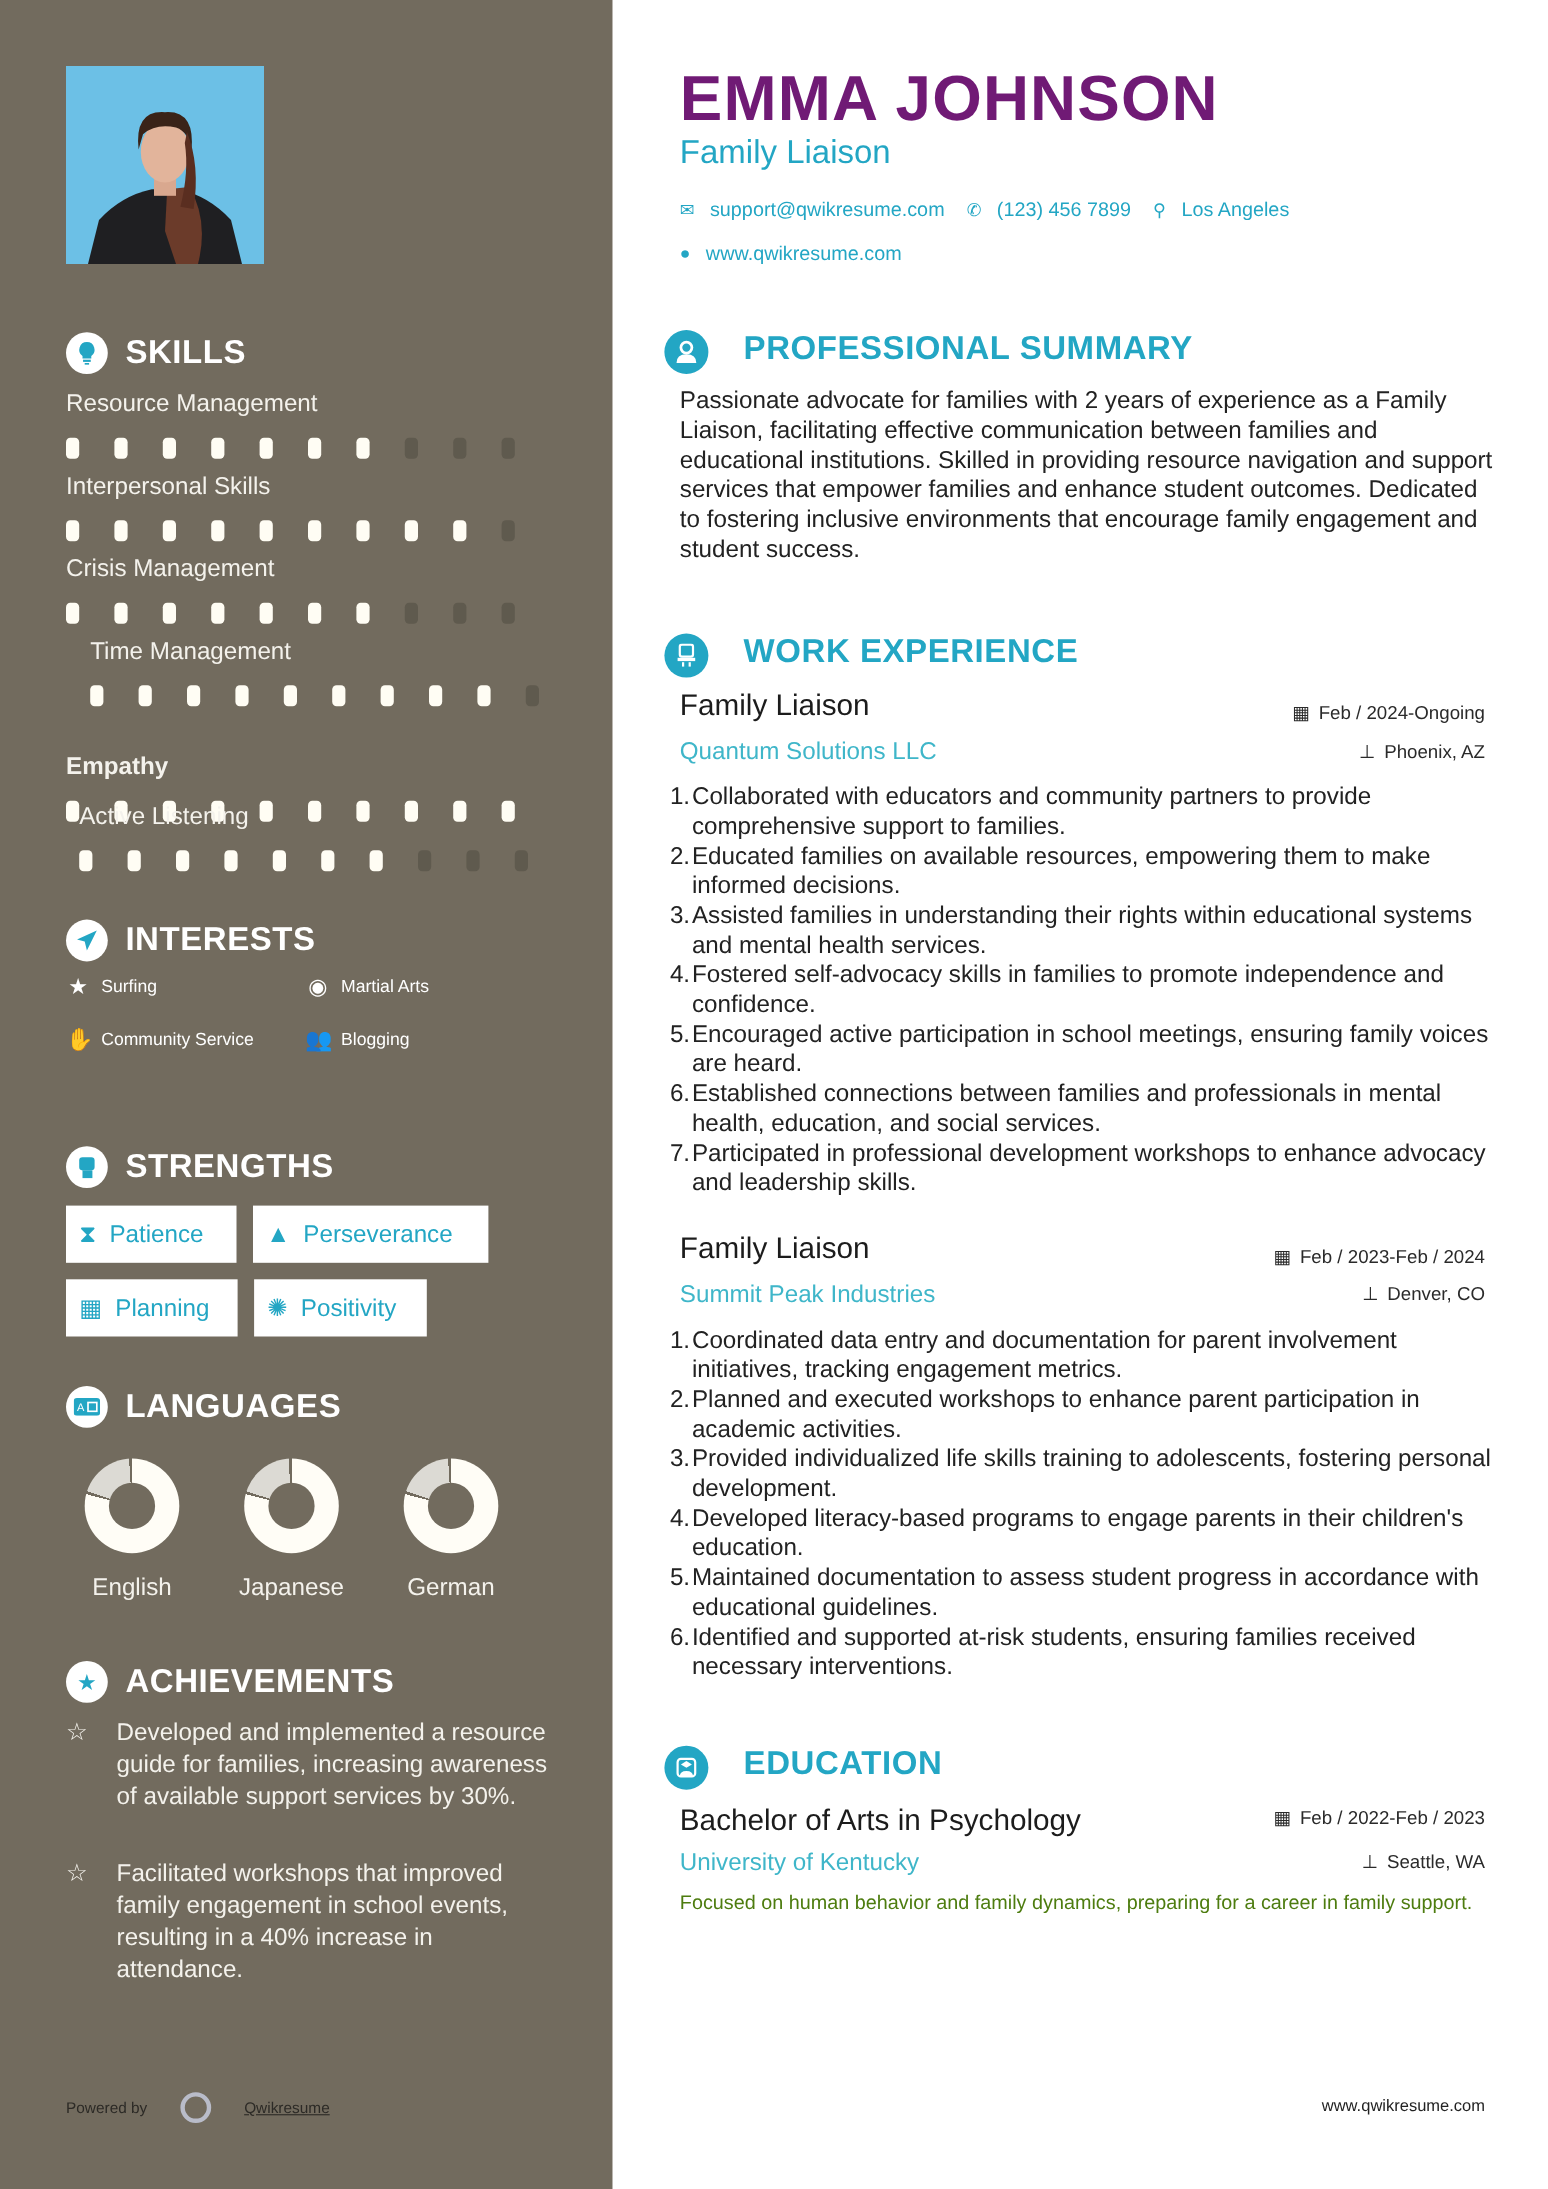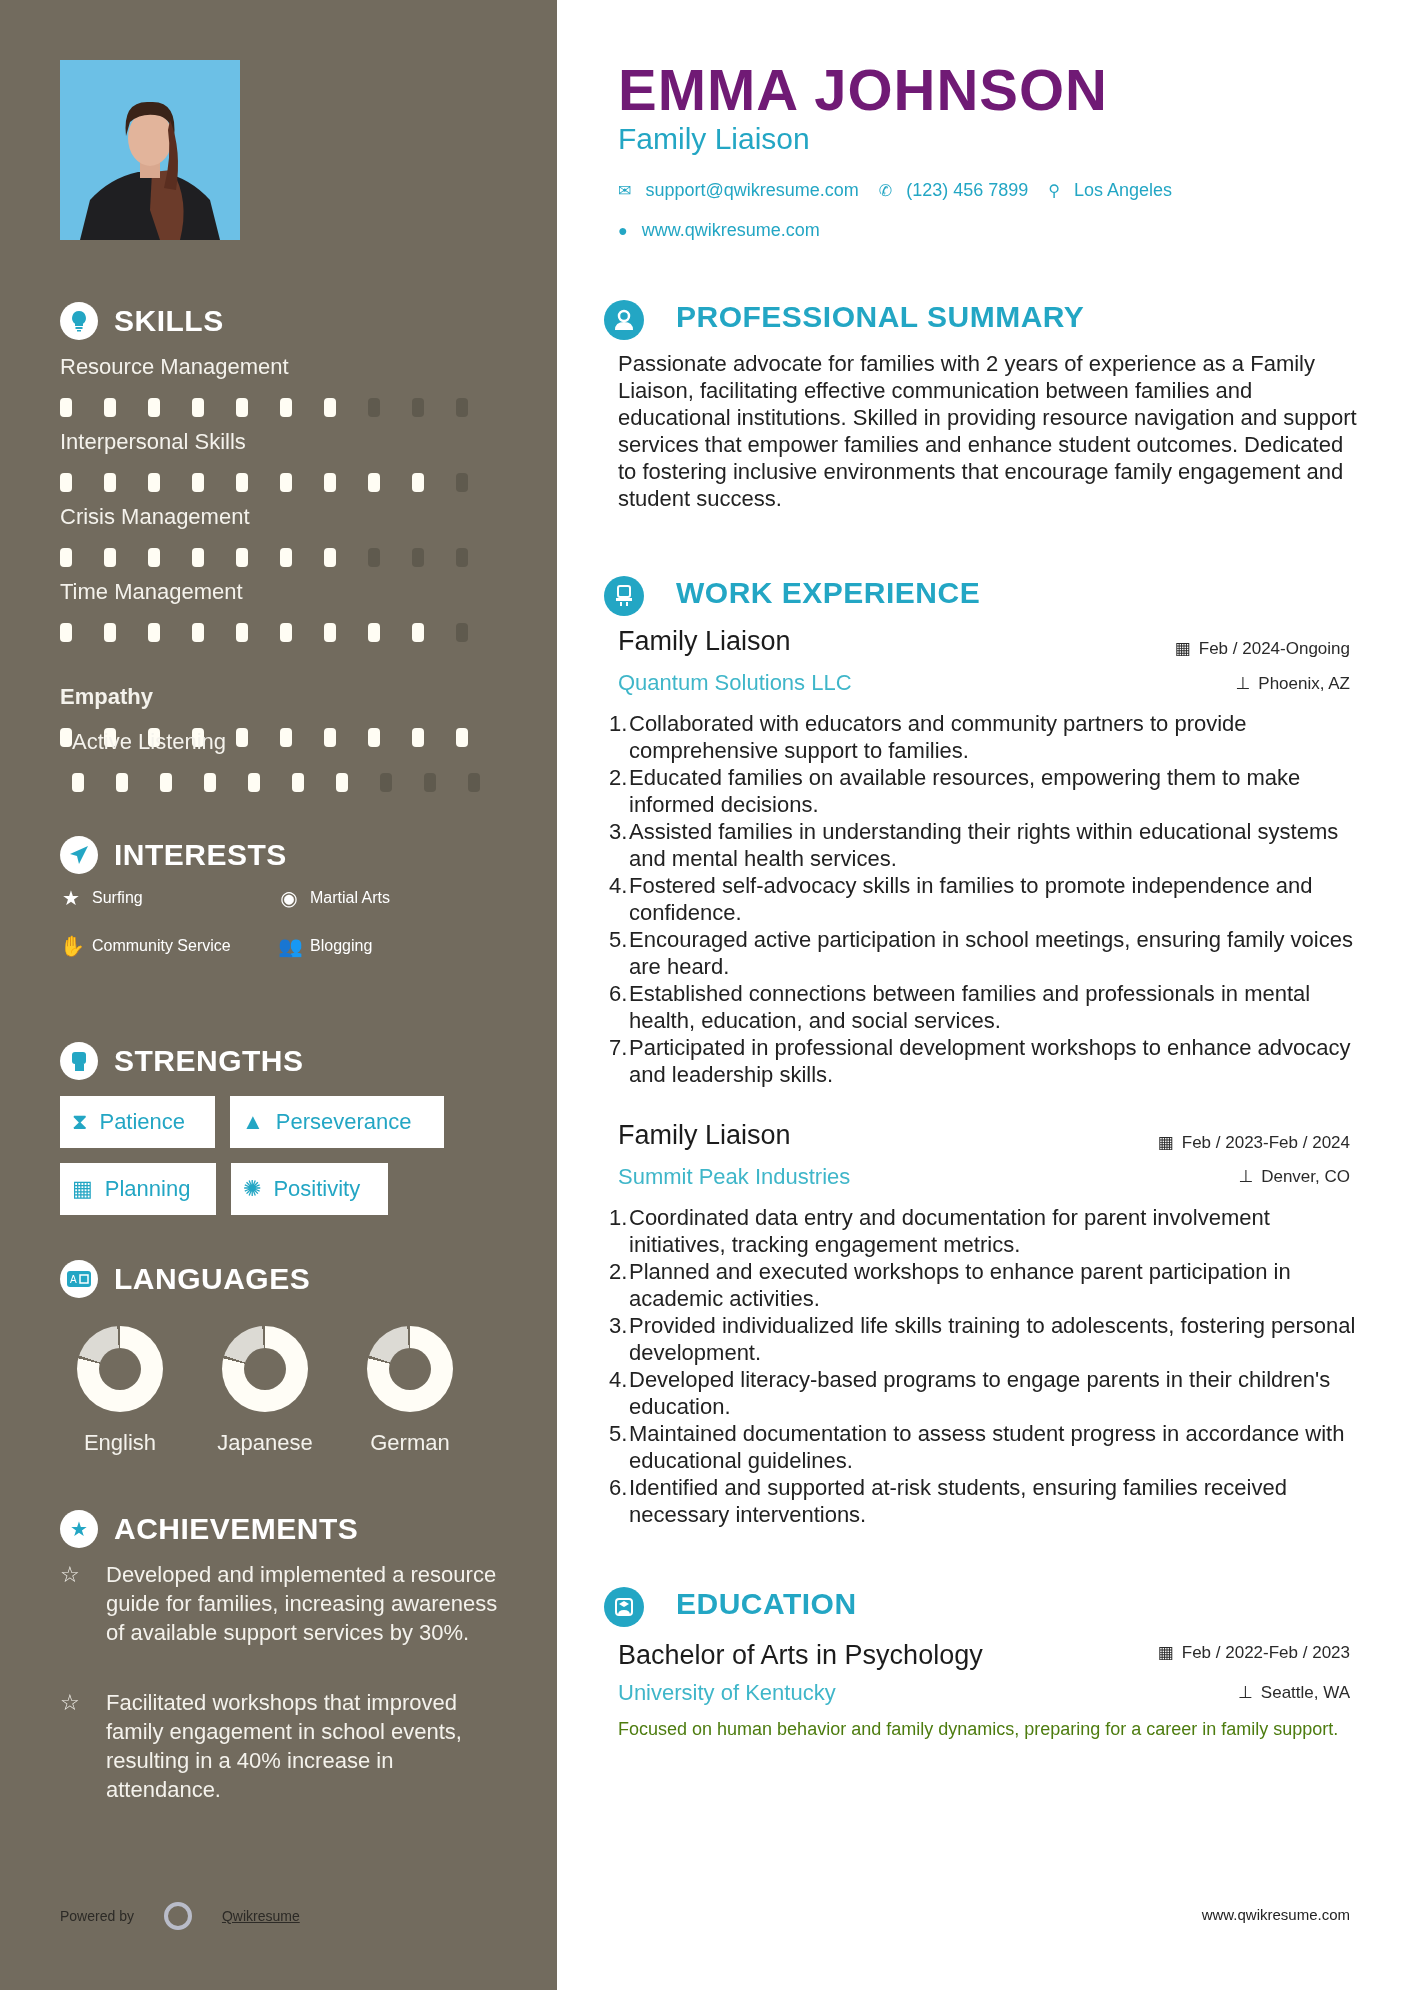--- a/index.html
+++ b/index.html
@@ -109,21 +109,21 @@
           <span class="dot"></span>
           <span class="dot"></span>
           <span class="dot"></span>
           <span class="dot"></span>
           <span class="dot"></span>
           <span class="dot off"></span>
           <span class="dot off"></span>
           <span class="dot off"></span>
         </div>
       </div>
-      <div class="skill" style="top: 579px;">
+      <div class="skill" style="top: 579px; margin-left: 22px;">
         <div class="skill-name">Time Management</div>
         <div class="dots">
           <span class="dot"></span>
           <span class="dot"></span>
           <span class="dot"></span>
           <span class="dot"></span>
           <span class="dot"></span>
           <span class="dot"></span>
           <span class="dot"></span>
           <span class="dot"></span>

